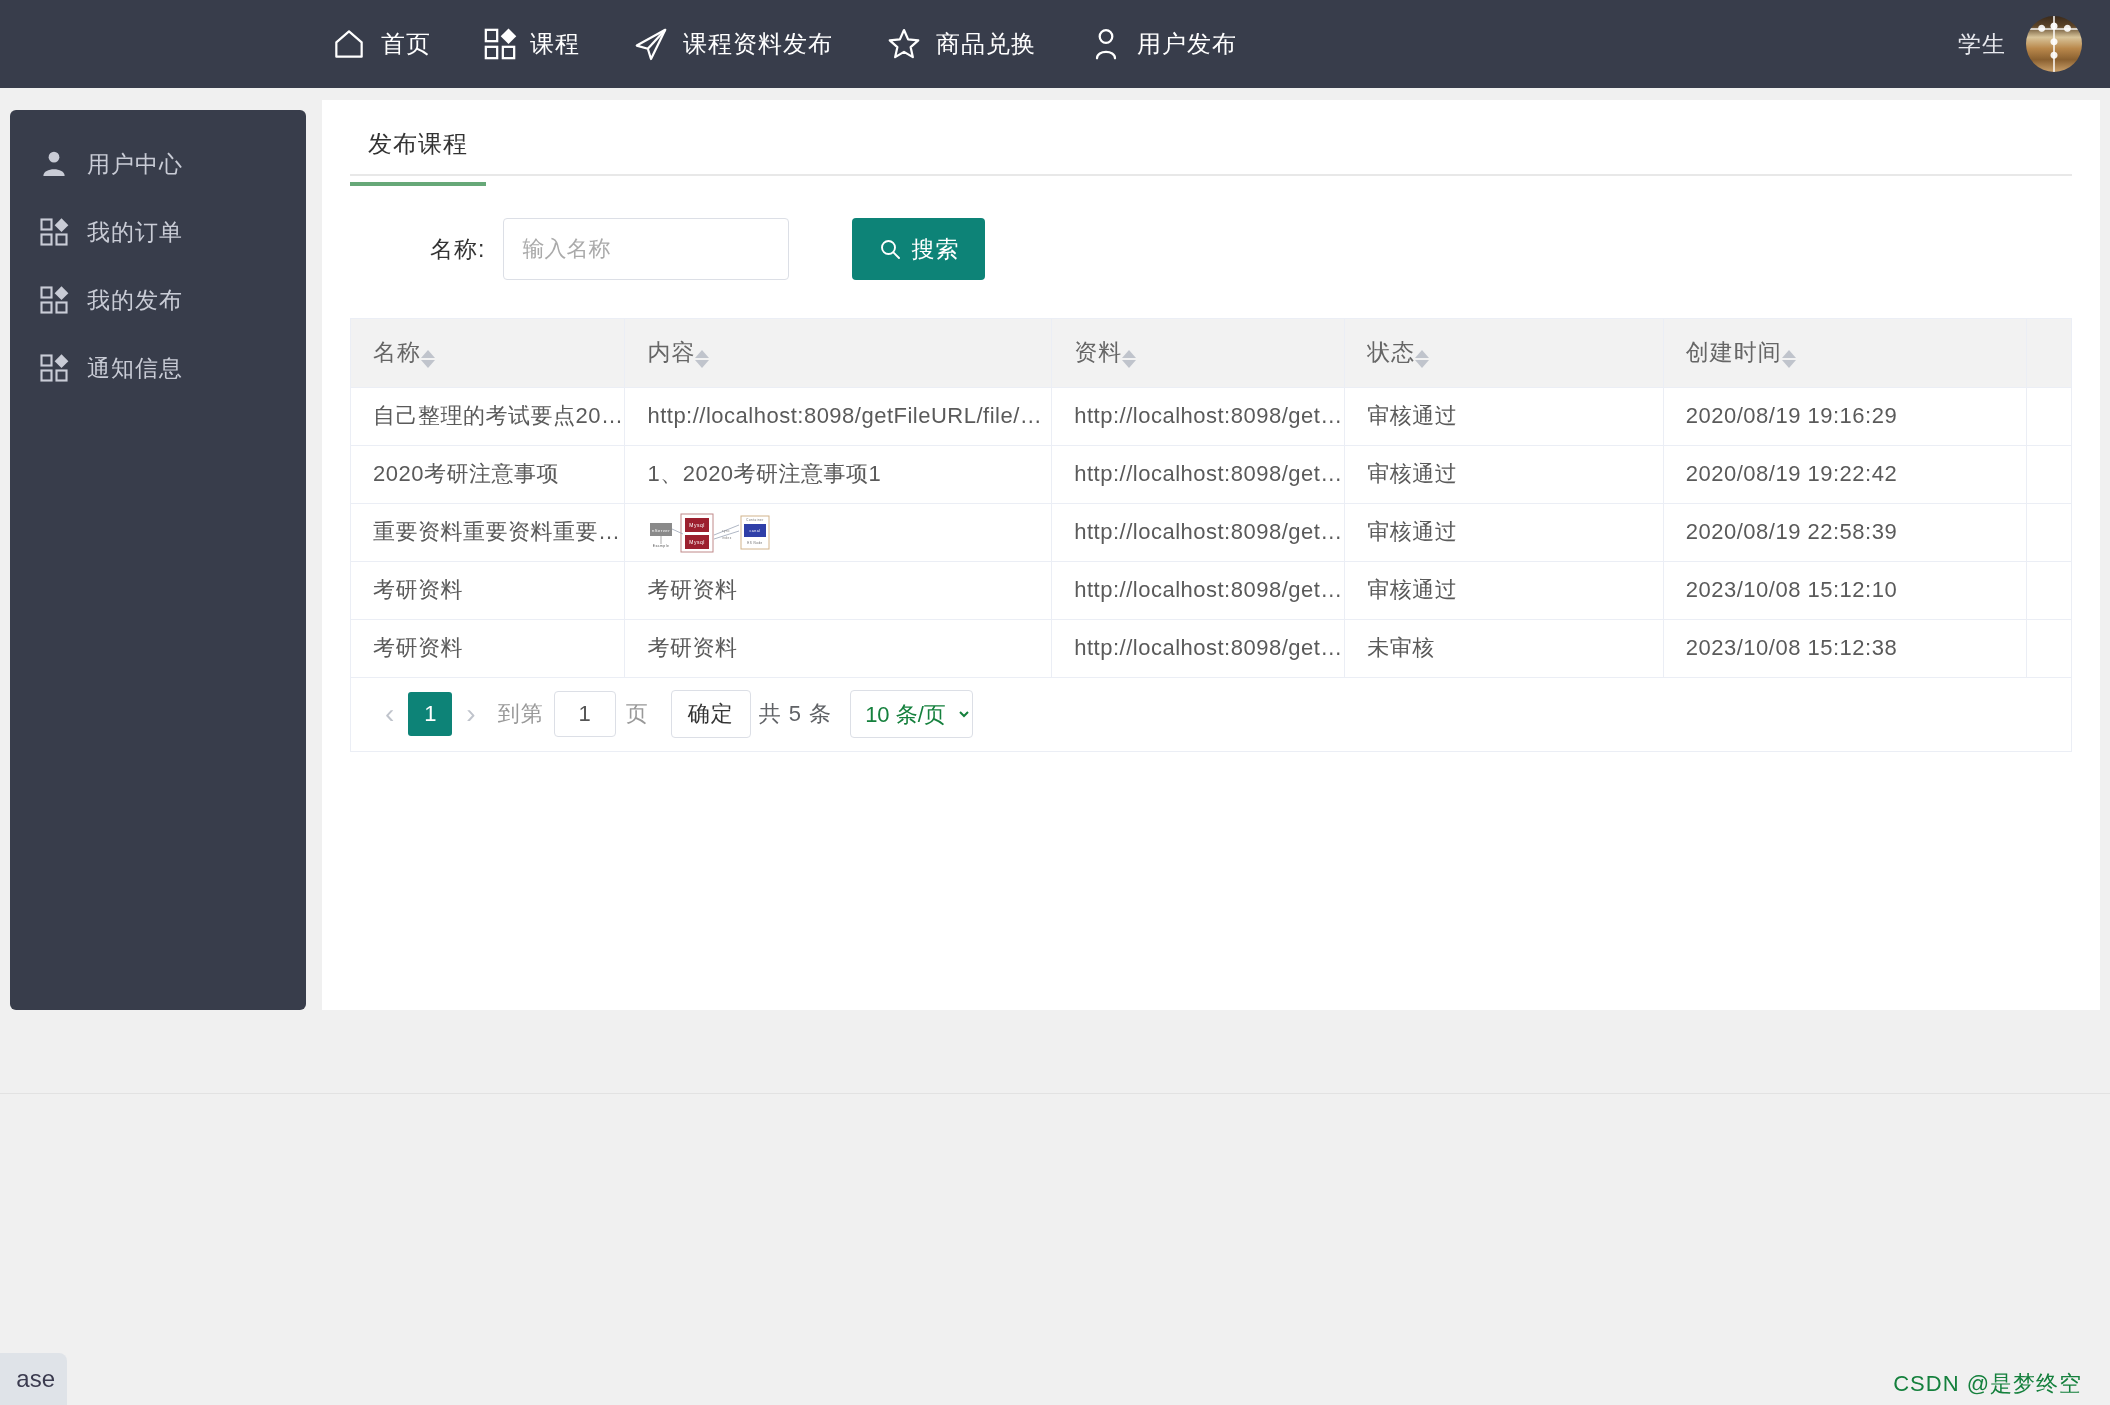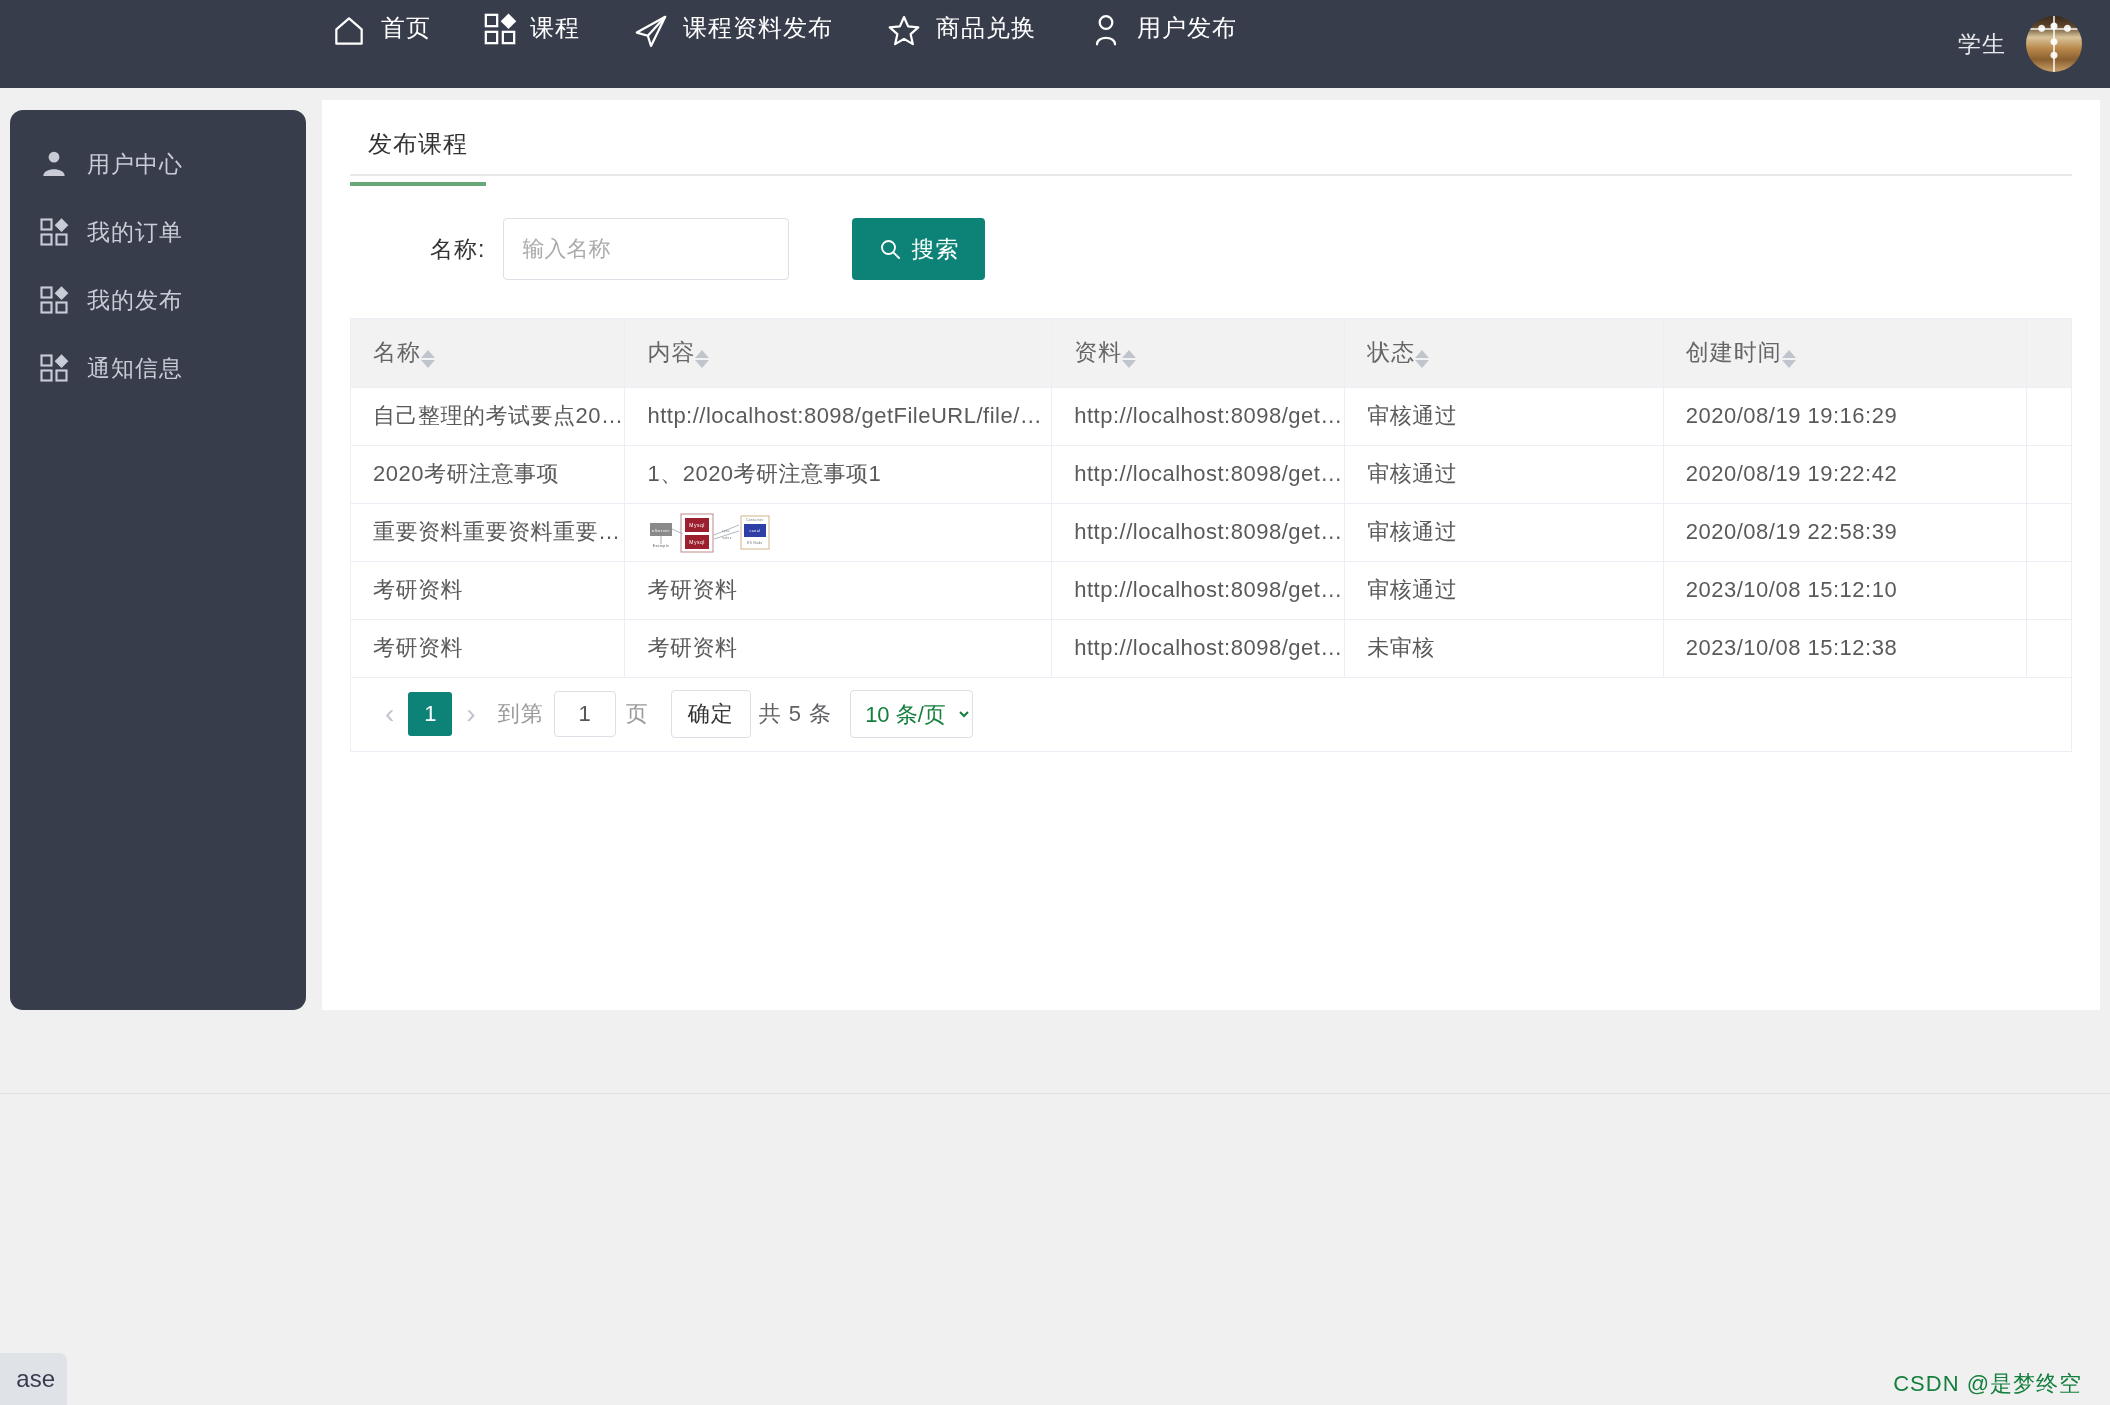--- a/index.html
+++ b/index.html
@@ -13,21 +13,21 @@
 
   
   .topnav {
     position: absolute; top: 0; left: 0;
     width: 2110px; height: 88px;
     background: #383d4b;
     display: flex; align-items: center;
   }
   .nav-items { display: flex; align-items: center; margin-left: 330px; }
   .nav-item {
-    display: flex; align-items: flex-start;
+    display: flex; align-items: center;
     margin-right: 52px;
     cursor: pointer;
     height: 64px;
   }
   .nav-item .ico { display: flex; align-items: center; justify-content: center; margin-right: 13px; }
   .nav-item .lbl {
     color: #ffffff; font-size: 24px; letter-spacing: 1px;
     white-space: nowrap;
   }
   .nav-right {
@@ -48,21 +48,21 @@
       linear-gradient(180deg,#3a2a1c 0%, #5c4428 18%, #d8c49a 38%, #b9884b 58%, #8a6030 78%, #caa06a 100%);
     background-repeat: no-repeat;
     overflow: hidden;
   }
 
   
   .sidebar {
     position: absolute; left: 10px; top: 110px;
     width: 296px; height: 900px;
     background: #383d4b;
-    border-radius: 13px;
+    border-radius: 6px;
     padding-top: 20px;
   }
   .side-item {
     display: flex; align-items: center;
     height: 68px; padding-left: 27px;
     cursor: pointer;
   }
   .side-item .sico { width: 34px; display:flex; align-items:center; justify-content:center; margin-right: 16px;}
   .side-item .slbl { color: #c9ccd6; font-size: 23px; letter-spacing: 1px; }
 

